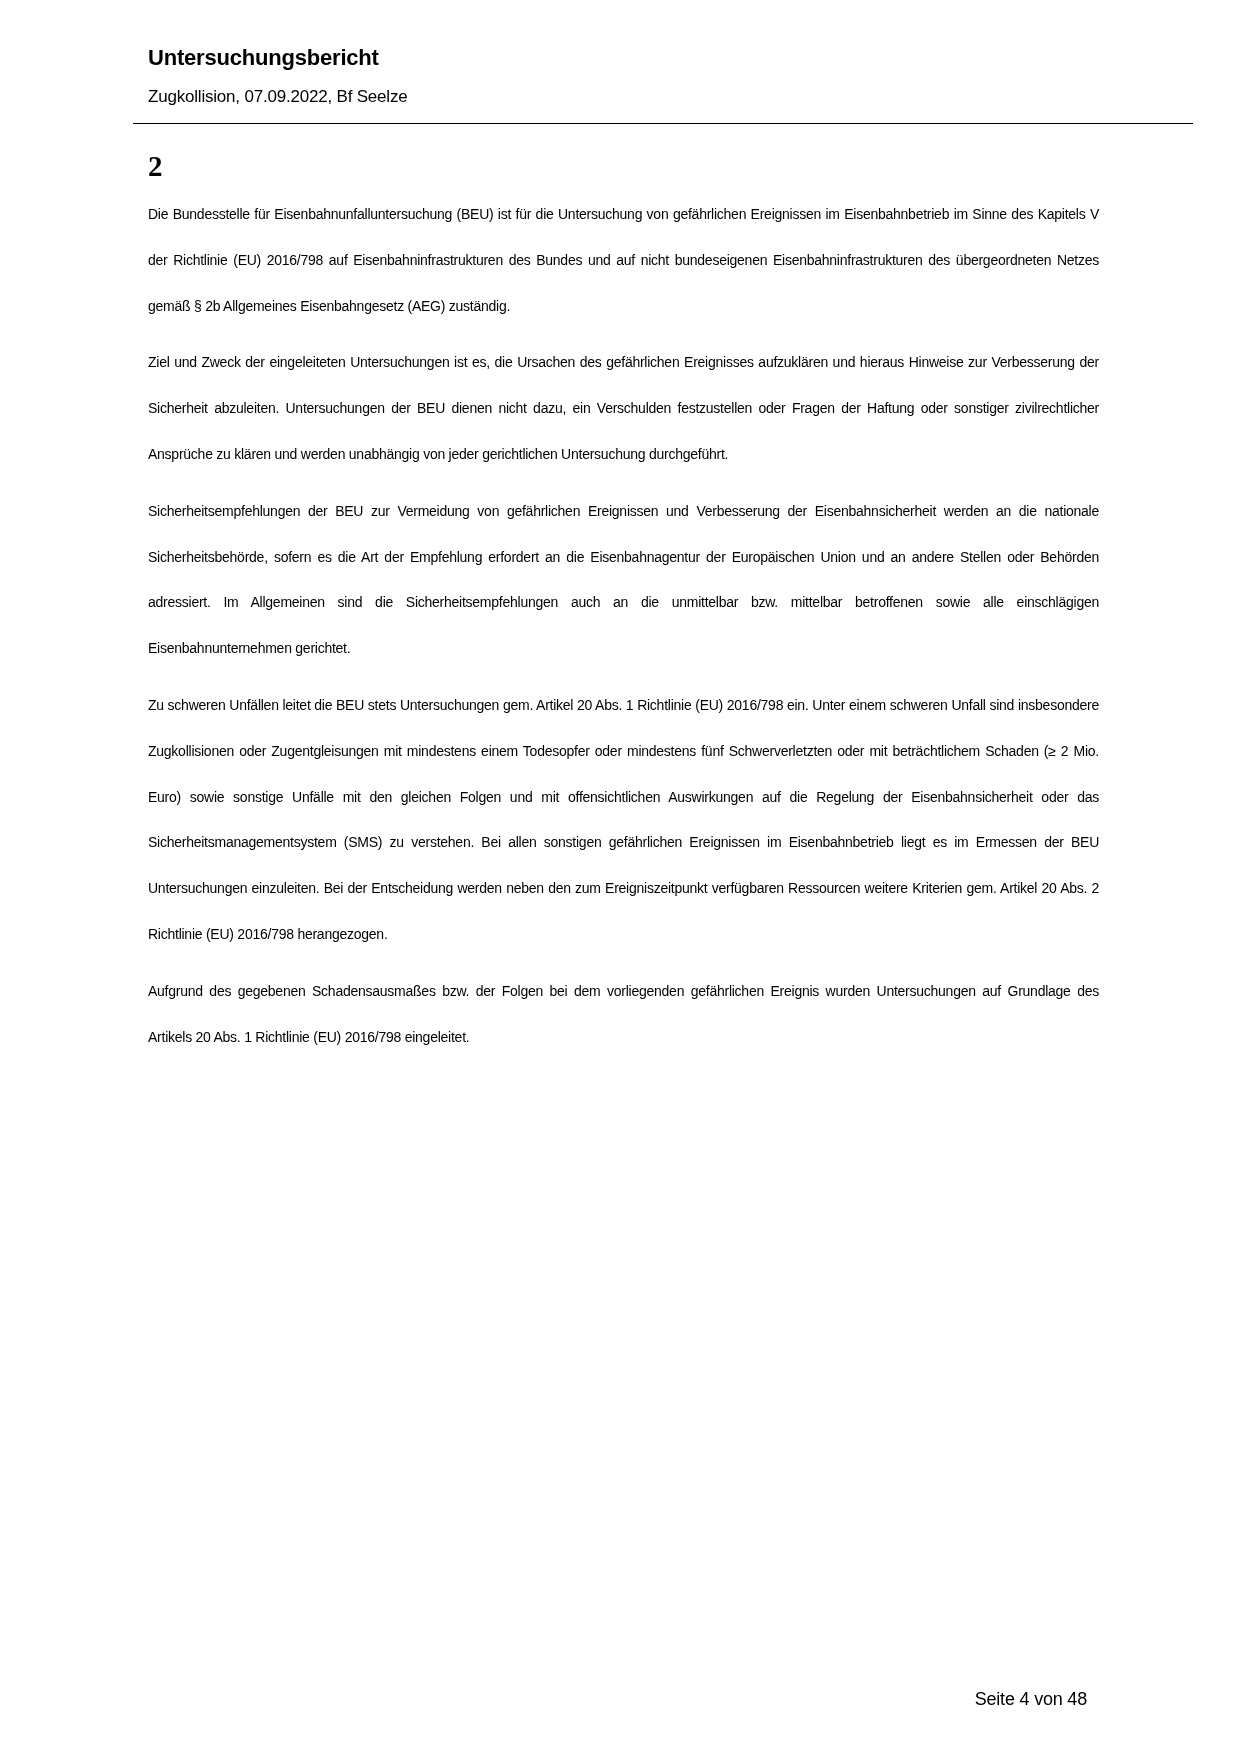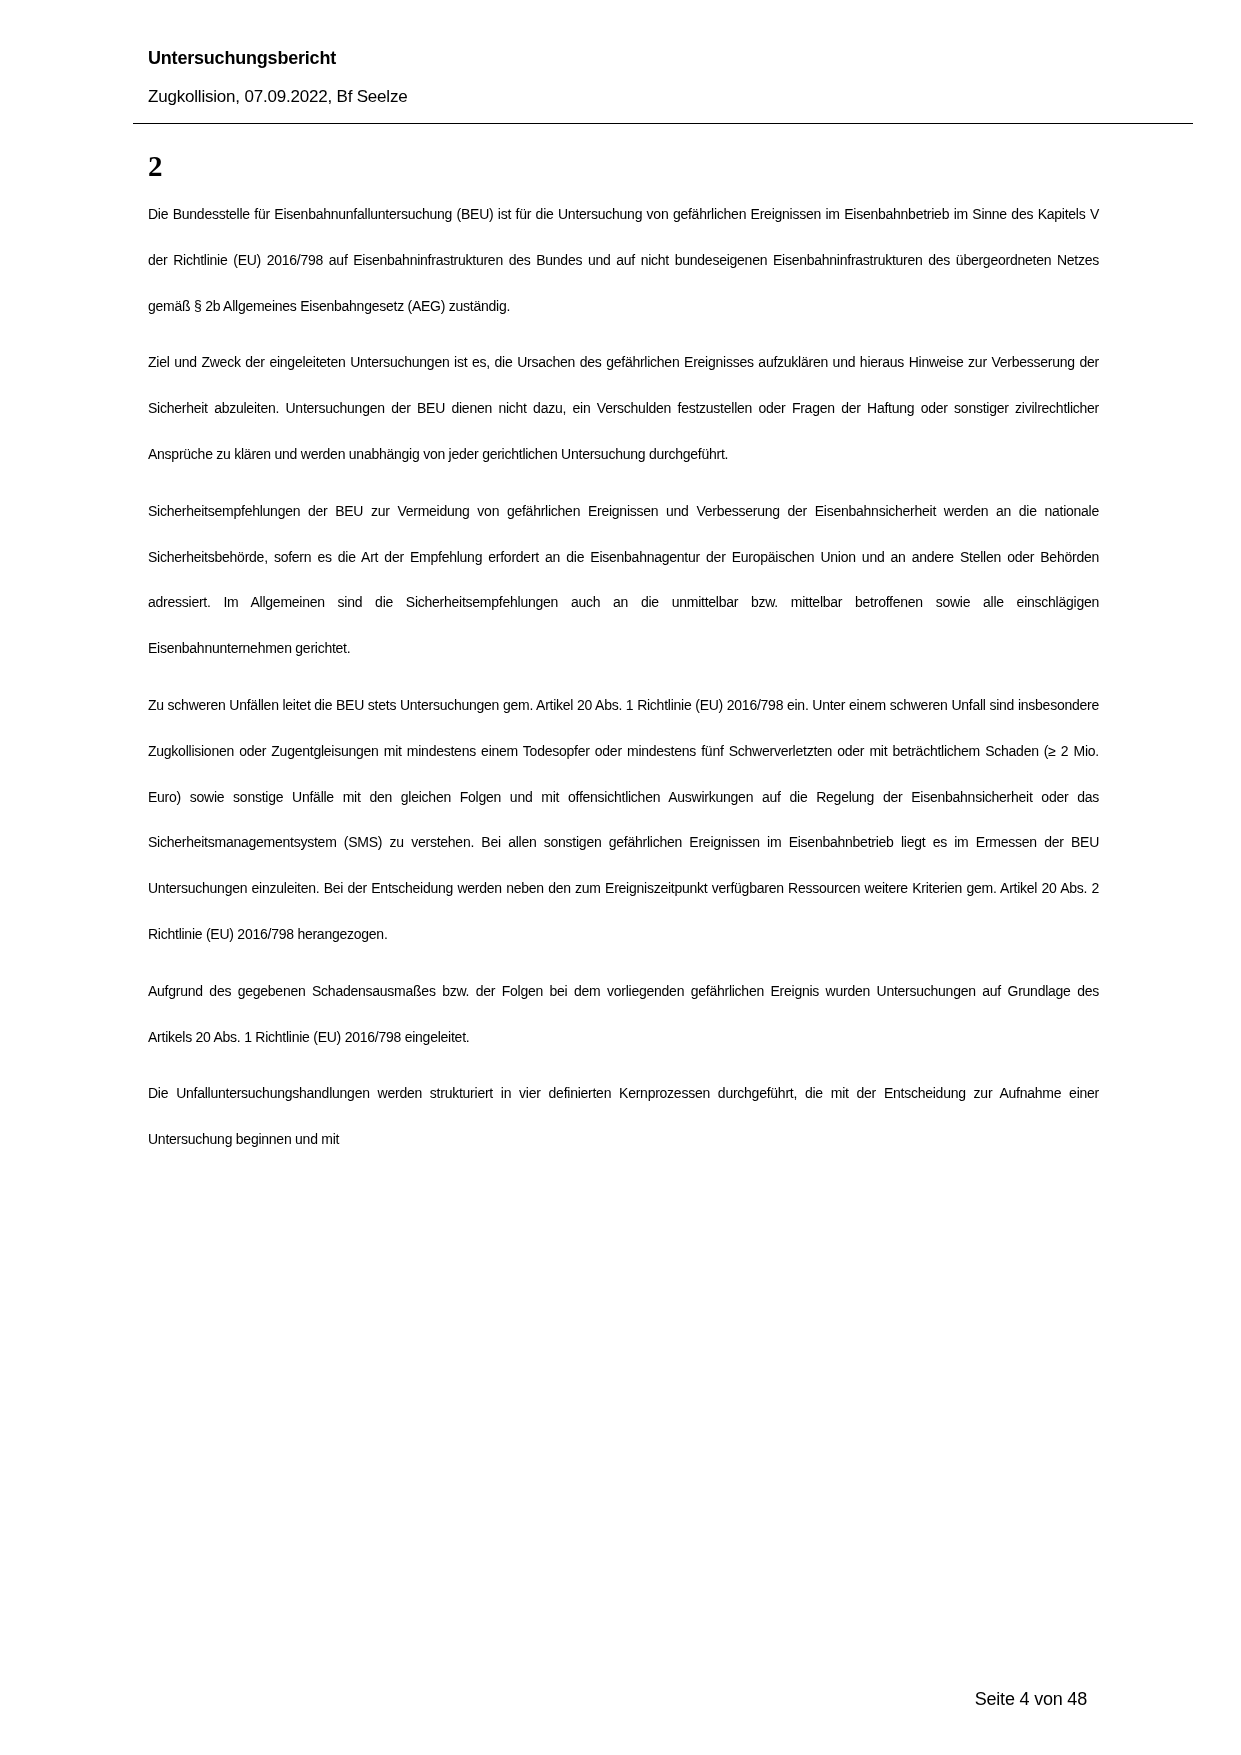--- a/index.html
+++ b/index.html
@@ -23,21 +23,21 @@
       background: #ffffff;
     }
     .header {
       position: absolute;
       left: 148px;
       top: 46px;
       width: 1045px;
     }
     .header-line1 {
       font-weight: bold;
-      font-size: 18px;
+      font-size: 22px;
       line-height: 24px;
       letter-spacing: -0.2px;
     }
     .header-line2 {
       font-weight: normal;
       font-size: 17px;
       line-height: 24px;
       margin-top: 15px;
       letter-spacing: -0.2px;
     }
@@ -102,18 +102,17 @@
   <div class="content">
     <h2 class="section-heading">
       <span class="section-number">2</span>
     </h2>
 
     <p class="para">Die Bundesstelle für Eisenbahnunfalluntersuchung (BEU) ist für die Untersuchung von gefährlichen Ereignissen im Eisenbahnbetrieb im Sinne des Kapitels V der Richtlinie (EU) 2016/798 auf Eisenbahninfrastrukturen des Bundes und auf nicht bundeseigenen Eisenbahninfrastrukturen des übergeordneten Netzes gemäß § 2b Allgemeines Eisenbahngesetz (AEG) zuständig.</p>
     <p class="para">Ziel und Zweck der eingeleiteten Untersuchungen ist es, die Ursachen des gefährlichen Ereignisses aufzuklären und hieraus Hinweise zur Verbesserung der Sicherheit abzuleiten. Untersuchungen der BEU dienen nicht dazu, ein Verschulden festzustellen oder Fragen der Haftung oder sonstiger zivilrechtlicher Ansprüche zu klären und werden unabhängig von jeder gerichtlichen Untersuchung durchgeführt.</p>
     <p class="para">Sicherheitsempfehlungen der BEU zur Vermeidung von gefährlichen Ereignissen und Verbesserung der Eisenbahnsicherheit werden an die nationale Sicherheitsbehörde, sofern es die Art der Empfehlung erfordert an die Eisenbahnagentur der Europäischen Union und an andere Stellen oder Behörden adressiert. Im Allgemeinen sind die Sicherheitsempfehlungen auch an die unmittelbar bzw. mittelbar betroffenen sowie alle einschlägigen Eisenbahnunternehmen gerichtet.</p>
     <p class="para">Zu schweren Unfällen leitet die BEU stets Untersuchungen gem. Artikel 20 Abs. 1 Richtlinie (EU) 2016/798 ein. Unter einem schweren Unfall sind insbesondere Zugkollisionen oder Zugentgleisungen mit mindestens einem Todesopfer oder mindestens fünf Schwerverletzten oder mit beträchtlichem Schaden (≥ 2 Mio. Euro) sowie sonstige Unfälle mit den gleichen Folgen und mit offensichtlichen Auswirkungen auf die Regelung der Eisenbahnsicherheit oder das Sicherheitsmanagementsystem (SMS) zu verstehen. Bei allen sonstigen gefährlichen Ereignissen im Eisenbahnbetrieb liegt es im Ermessen der BEU Untersuchungen einzuleiten. Bei der Entscheidung werden neben den zum Ereigniszeitpunkt verfügbaren Ressourcen weitere Kriterien gem. Artikel 20 Abs. 2 Richtlinie (EU) 2016/798 herangezogen.</p>
     <p class="para">Aufgrund des gegebenen Schadensausmaßes bzw. der Folgen bei dem vorliegenden gefährlichen Ereignis wurden Untersuchungen auf Grundlage des Artikels 20 Abs. 1 Richtlinie (EU) 2016/798 eingeleitet.</p>
-    <p class="para last">Die Unfalluntersuchungshandlungen werden strukturiert in vier definierten Kernprozessen durchgeführt, die mit der Entscheidung zur Aufnahme einer Untersuchung beginnen und mit</p>
   </div>
 
   <div class="footer">Seite 4 von 48</div>
 
 </div>
 
 </body></html>

